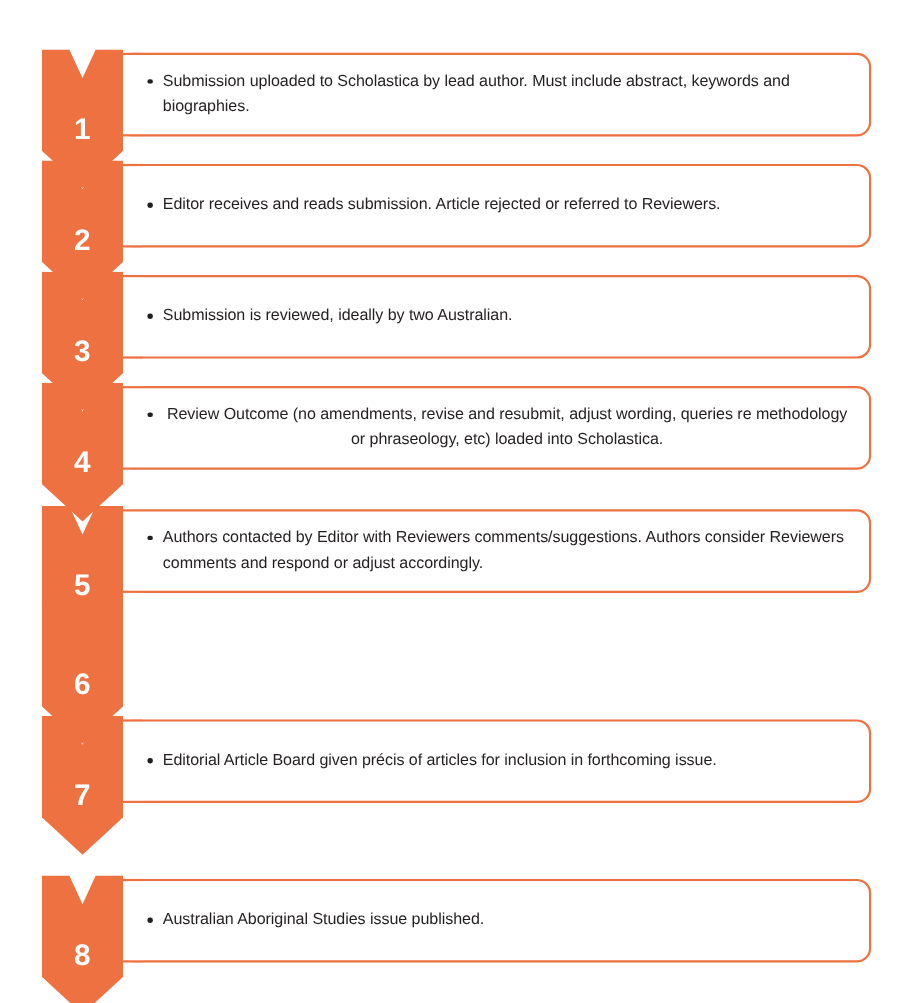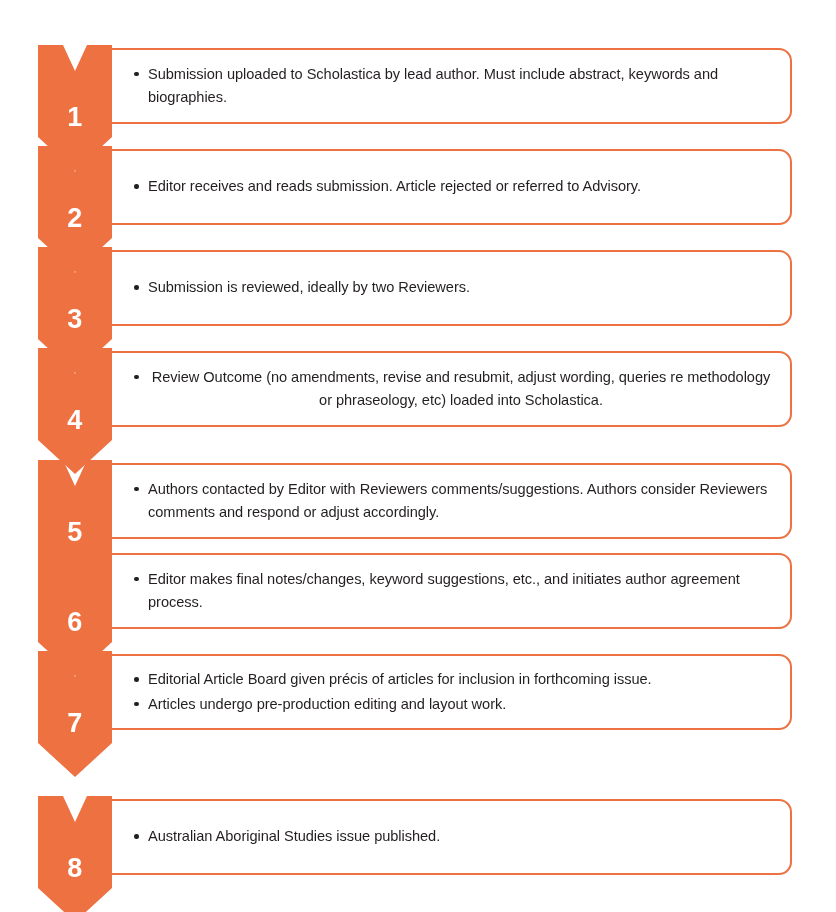--- a/index.html
+++ b/index.html
@@ -139,34 +139,34 @@
       <div class="step-marker">
         <svg viewBox="0 0 74 130" xmlns="http://www.w3.org/2000/svg" aria-hidden="true">
           <path d="M0 0 L25 0 L37 26 L49 0 L74 0 L74 92 L37 126 L0 92 Z" fill="#EE7142"></path>
         </svg>
         <div class="step-number">1</div>
       </div>
     </div>
     <div class="flow-step" style="top: 146px;">
       <div class="step-card">
         <ul class="bullet-list">
-          <li class="bullet-item">Editor receives and reads submission. Article rejected or referred to Advisory.</li>
+          <li class="bullet-item">Editor receives and reads submission. Article rejected or referred to Reviewers.</li>
         </ul>
       </div>
       <div class="step-marker">
         <svg viewBox="0 0 74 130" xmlns="http://www.w3.org/2000/svg" aria-hidden="true">
           <path d="M0 0 L25 0 L37 26 L49 0 L74 0 L74 92 L37 126 L0 92 Z" fill="#EE7142"></path>
         </svg>
         <div class="step-number">2</div>
       </div>
     </div>
     <div class="flow-step" style="top: 247px;">
       <div class="step-card">
         <ul class="bullet-list">
-          <li class="bullet-item">Submission is reviewed, ideally by two Reviewers.</li>
+          <li class="bullet-item">Submission is reviewed, ideally by two Australian.</li>
         </ul>
       </div>
       <div class="step-marker">
         <svg viewBox="0 0 74 130" xmlns="http://www.w3.org/2000/svg" aria-hidden="true">
           <path d="M0 0 L25 0 L37 26 L49 0 L74 0 L74 92 L37 126 L0 92 Z" fill="#EE7142"></path>
         </svg>
         <div class="step-number">3</div>
       </div>
     </div>
     <div class="flow-step" style="top: 348px; text-align: center;">
@@ -189,37 +189,31 @@
         </ul>
       </div>
       <div class="step-marker">
         <svg viewBox="0 0 74 130" xmlns="http://www.w3.org/2000/svg" aria-hidden="true">
           <path d="M0 0 L25 0 L37 26 L49 0 L74 0 L74 92 L37 126 L0 92 Z" fill="#EE7142"></path>
         </svg>
         <div class="step-number">5</div>
       </div>
     </div>
     <div class="flow-step" style="top: 550px;">
-      <div class="step-card">
-        <ul class="bullet-list">
-          <li class="bullet-item">Editor makes final notes/changes, keyword suggestions, etc., and initiates author agreement process.</li>
-        </ul>
-      </div>
       <div class="step-marker">
         <svg viewBox="0 0 74 130" xmlns="http://www.w3.org/2000/svg" aria-hidden="true">
           <path d="M0 0 L25 0 L37 26 L49 0 L74 0 L74 92 L37 126 L0 92 Z" fill="#EE7142"></path>
         </svg>
         <div class="step-number">6</div>
       </div>
     </div>
     <div class="flow-step" style="top: 651px;">
       <div class="step-card">
         <ul class="bullet-list">
           <li class="bullet-item">Editorial Article Board given précis of articles for inclusion in forthcoming issue.</li>
-          <li class="bullet-item">Articles undergo pre-production editing and layout work.</li>
         </ul>
       </div>
       <div class="step-marker">
         <svg viewBox="0 0 74 130" xmlns="http://www.w3.org/2000/svg" aria-hidden="true">
           <path d="M0 0 L25 0 L37 26 L49 0 L74 0 L74 92 L37 126 L0 92 Z" fill="#EE7142"></path>
         </svg>
         <div class="step-number">7</div>
       </div>
     </div>
     <div class="flow-step" style="top: 796px;">

